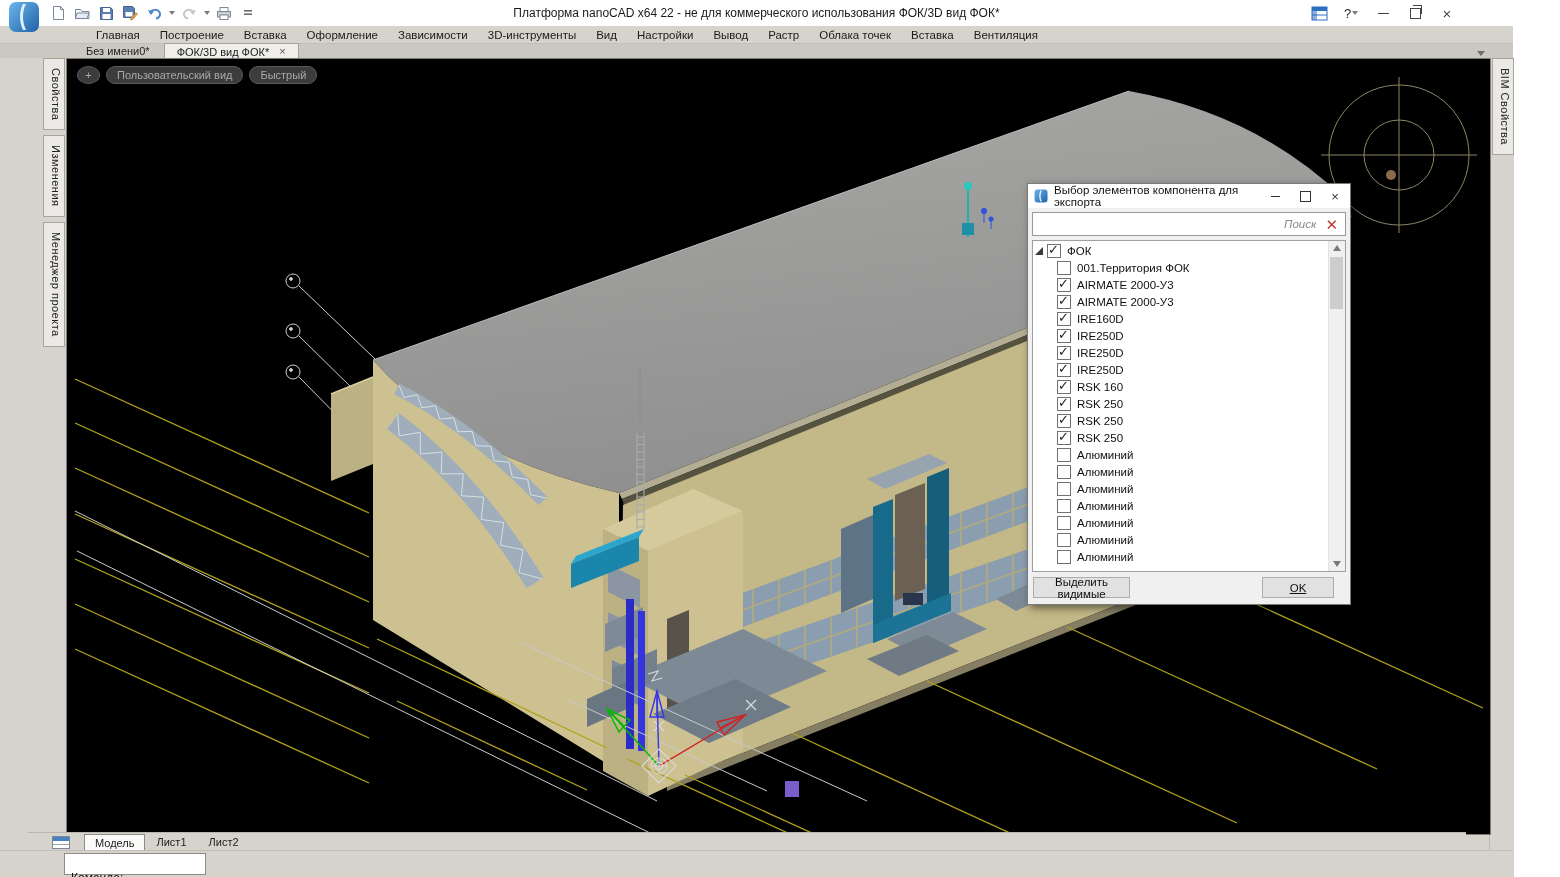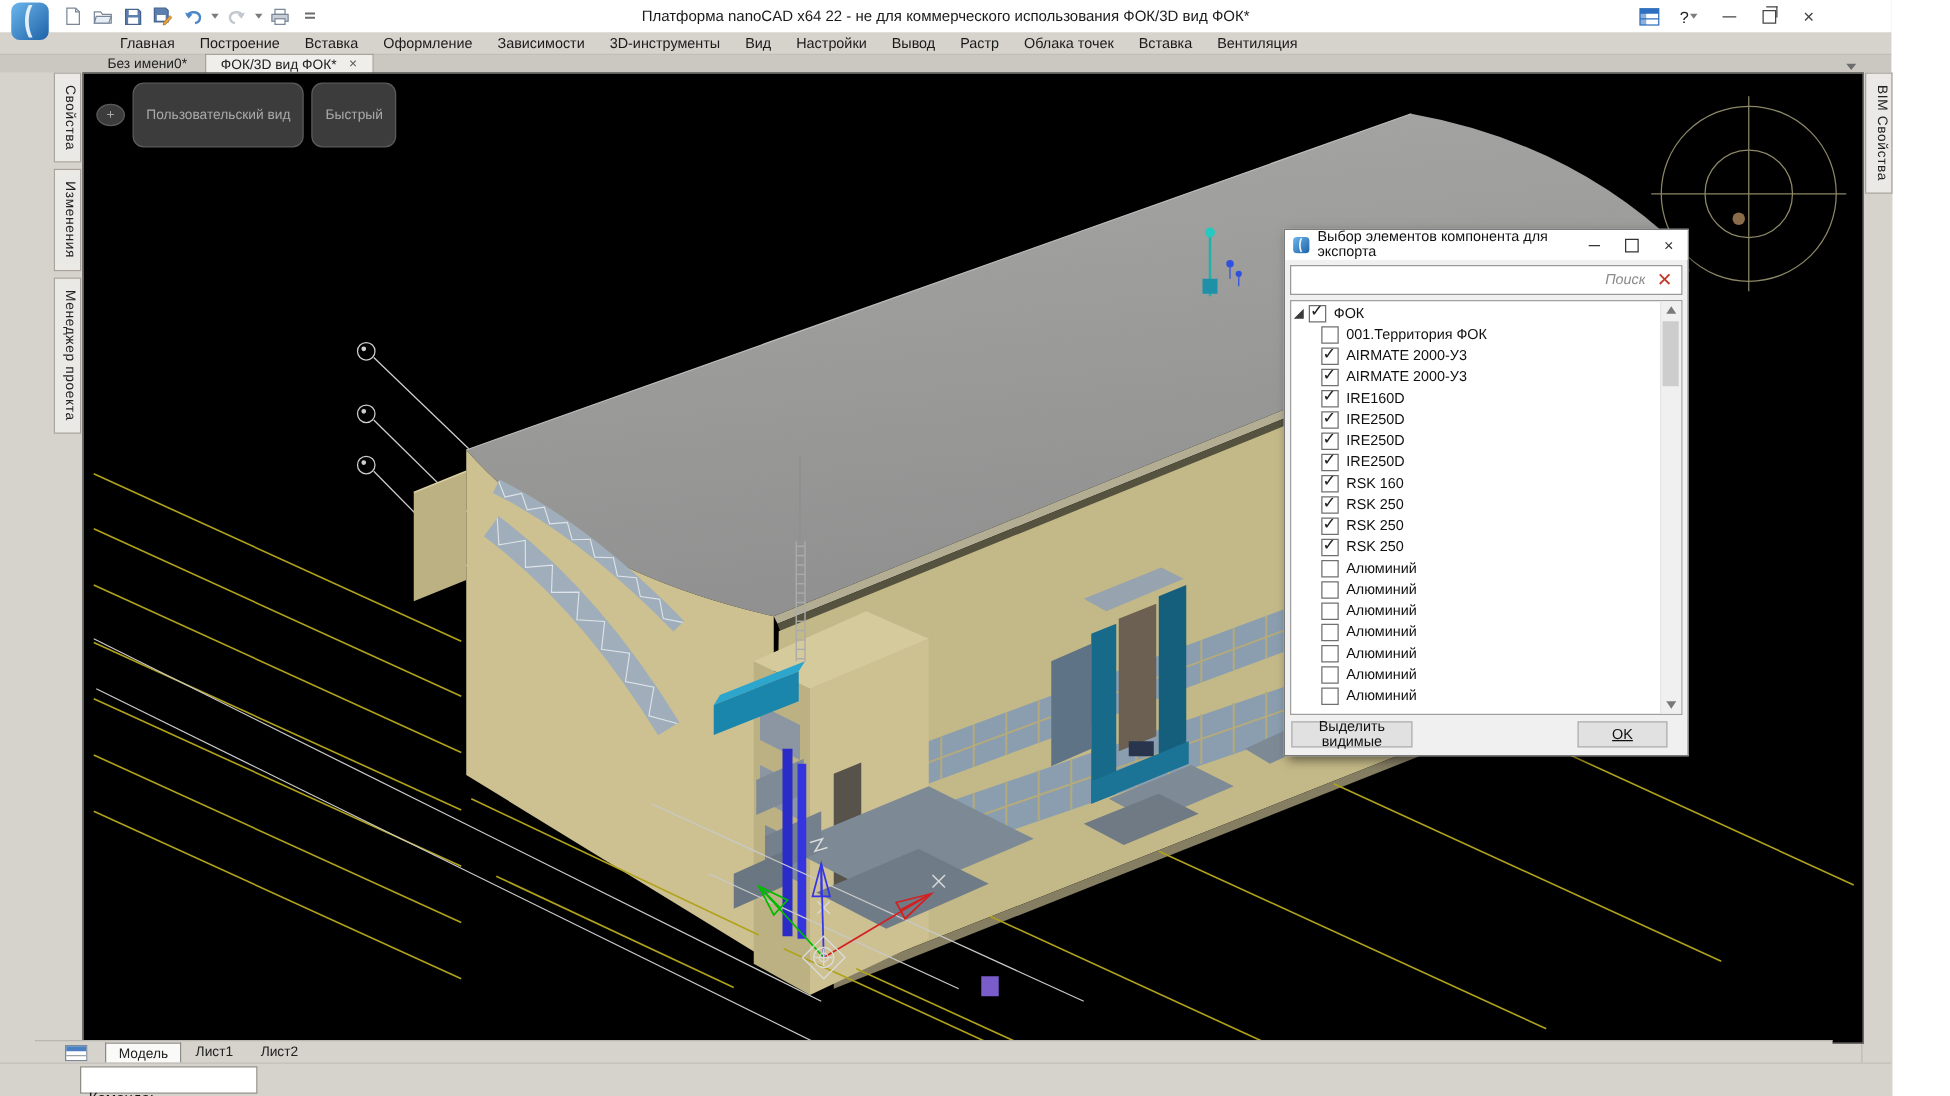--- a/index.html
+++ b/index.html
@@ -39,21 +39,21 @@
   .right-strip{position:absolute;left:1489px;top:58px;width:24px;bottom:0;background:var(--chrome,#D6D3CD);border-left:1px solid #BDBAB4;}
   .side-tab{writing-mode:vertical-rl;font-size:11px;color:#222;background:#EBE9E5;border:1px solid #A8A49C;
             padding:9px 2px;margin:0 0 5px 1px;width:16px;display:block;letter-spacing:0.5px;}
   .right-strip .side-tab{margin-left:2px;}
 
   
   .viewport{position:absolute;left:66px;top:58px;width:1423px;height:775px;background:var(--viewport-bg,#000);border:1px solid #7F7D78;box-sizing:content-box;overflow:hidden;}
   .scene{position:absolute;left:0;top:0;}
   .pills{position:absolute;left:10px;top:7px;display:flex;gap:6px;align-items:center;z-index:3;}
   .pill{background:var(--pill-bg,#3C3C3C);color:var(--pill-text,#A9A9A9);border:1px solid #5A5A5A;border-radius:9px;
-        font-size:11px;padding:18px 10px;height:14px;display:flex;align-items:center;}
+        font-size:11px;padding:1px 10px;height:14px;display:flex;align-items:center;}
   .pill.round{border-radius:50%;width:13px;padding:1px 4px;justify-content:center;}
 
   
   .dialog{position:absolute;left:960px;top:124px;width:322px;height:420px;background:var(--dialog-bg,#F0F0F0);
           border:1px solid #7A7A7A;box-shadow:3px 3px 8px rgba(0,0,0,.5);z-index:10;font-size:11.5px;}
   .dlg-titlebar{height:24px;background:#fff;display:flex;align-items:center;padding-left:6px;}
   .dlg-title{font-size:11.5px;color:#111;margin-left:6px;flex:1;}
   .dlg-btn{width:30px;height:24px;display:flex;align-items:center;justify-content:center;color:#222;}
   .dlg-min{width:9px;border-bottom:1px solid #333;height:1px;display:inline-block;}
   .dlg-max{width:9px;height:9px;border:1px solid #333;display:inline-block;}

